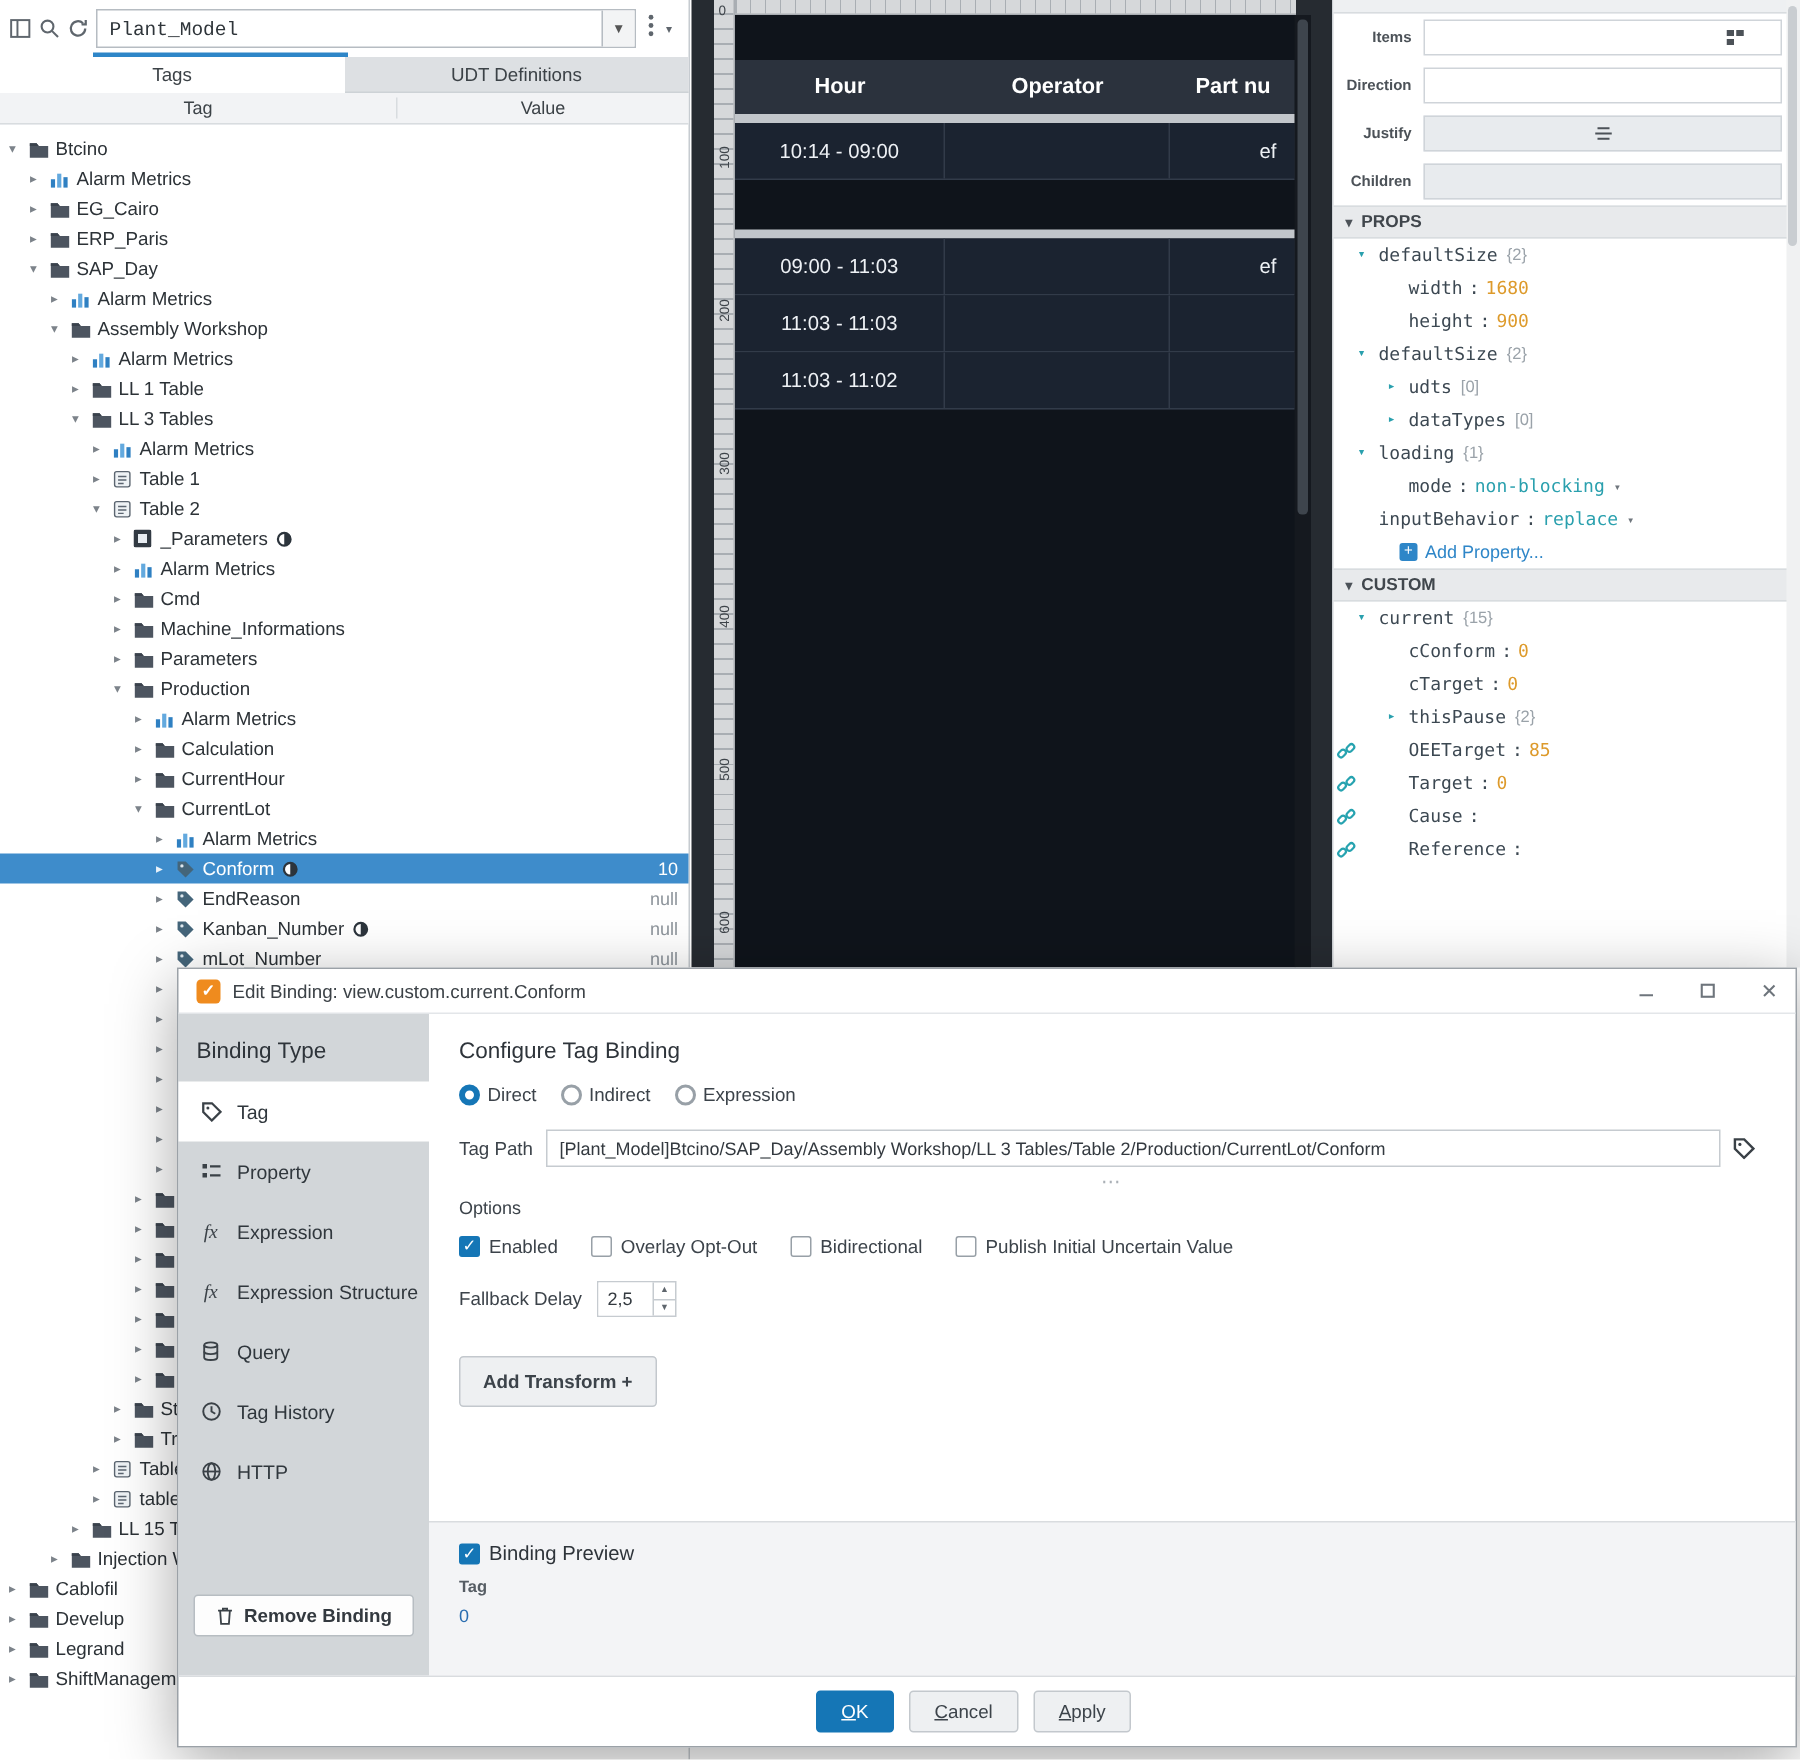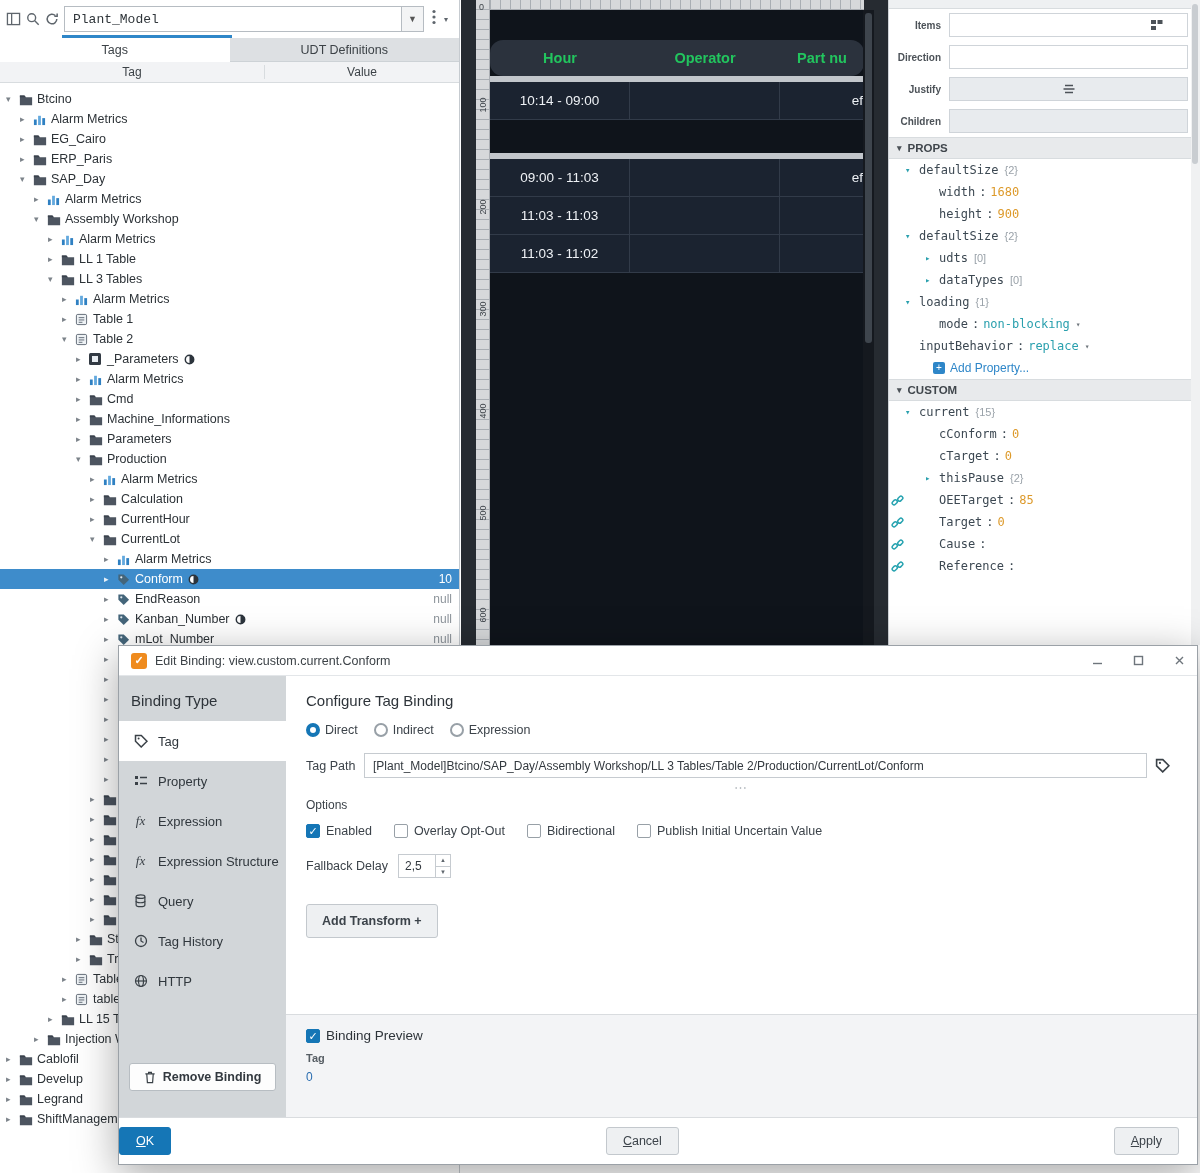--- a/index.html
+++ b/index.html
@@ -46,28 +46,28 @@
     border-right:1px solid #a9adb2;
     background-image:repeating-linear-gradient(180deg,transparent 0 9px,#a9aeb3 9px 10px); }
   .rlabel { position:absolute; left:-5px; width:24px; text-align:center; transform:rotate(-90deg);
     font-size:9px; color:#3e444a; }
   .origin { position:absolute; left:3px; top:2px; font-size:9px; color:#3e444a; }
   .hruler { position:absolute; left:29px; top:0; width:374px; height:10px; background:#d6d8da;
     border-bottom:1px solid #a9adb2;
     background-image:repeating-linear-gradient(90deg,#a9aeb3 0 1px,transparent 1px 10px); }
   .canvas { position:absolute; left:29px; top:10px; width:374px; height:635px; background:#0f141b; overflow:hidden; }
   .ptable { position:absolute; left:0; top:30px; width:374px; }
-  .phead { display:flex; height:36px; background:#2b323d; color:#22c55e; font-weight:bold; font-size:14.5px;border-radius:13px; }
+  .phead { display:flex; height:36px; background:#2b323d; color:#ffffff; font-weight:bold; font-size:14.5px; }
   .pcell { display:flex; align-items:center; justify-content:center; overflow:hidden; }
   .pcol0 { width:140px; } .pcol1 { width:150px; } .pcol2 { width:84px; }
   .pstrip { height:6px; background:#c2c6cb; }
   .prow { display:flex; height:38px; background:#1b2330; color:#eef1f5; font-size:13.5px;
     border-bottom:1px solid #323b49; }
   .prow .pcell { border-right:1px solid #323b49; }
-  .pend { justify-content:flex-end; padding-right:0; }
+  .pend { justify-content:flex-end; padding-right:12px; }
   .pgap { height:33px; background:#0f141b; }
   .pscroll { position:absolute; left:402px; top:10px; width:11px; height:635px; background:#15191f; }
   .pthumb { position:absolute; left:2px; top:3px; width:7px; height:330px; background:#3e454d; border-radius:3px; }
 
   
   #prop-panel { position:absolute; left:888px; top:0; width:312px; height:645px; background:#fff;
     border-left:1px solid #cfd3d7; }
   .pp-topstrip { height:9px; background:#eef0f2; border-bottom:1px solid #d8dcdf; }
   .pos-row { display:flex; align-items:center; height:32px; padding:0 12px 0 6px; }
   .pos-label { width:46px; font-size:10px; font-weight:bold; color:#4c5258; text-align:right; margin-right:8px; }
@@ -145,21 +145,21 @@
   .sp-up,.sp-dn { flex:1; font-size:6px; color:#5f666d; display:flex; align-items:center; justify-content:center; }
   .sp-up { border-bottom:1px solid #c6cbd0; }
   .sp-up::before { content:"▲"; } .sp-dn::before { content:"▼"; }
   .addtransform { margin-top:26px; display:inline-block; padding:9px 15px; background:#eef0f2;
     border:1px solid #c3c8cd; border-radius:3px; font-size:12.5px; font-weight:bold; color:#3c434a; }
   .m-preview { height:103px; background:#f3f4f6; border-top:1px solid #d9dcdf; padding:13px 20px; }
   .m-preview-head { display:flex; align-items:center; font-size:13.5px; color:#2e343a; }
   .m-preview-tag { font-size:11px; font-weight:bold; color:#565d64; margin-top:9px; }
   .m-preview-val { font-size:12px; color:#2a6db0; margin-top:6px; }
   .m-footer { height:47px; border-top:1px solid #d9dcdf; display:flex; align-items:center;
-    justify-content:space-between; gap:10px; padding-right:18px; }
+    justify-content:center; gap:10px; padding-right:18px; }
   .fbtn { height:28px; padding:0 16px; border-radius:3px; font-size:12.5px; background:#eef0f2;
     border:1px solid #c3c8cd; color:#3c434a; font-family:"Liberation Sans",sans-serif; }
   .fbtn.primary { background:#1576b6; border-color:#1576b6; color:#fff; }
 </style>
 </head>
 <body>
 
 <div id="app">
 
   <div id="tag-panel">

